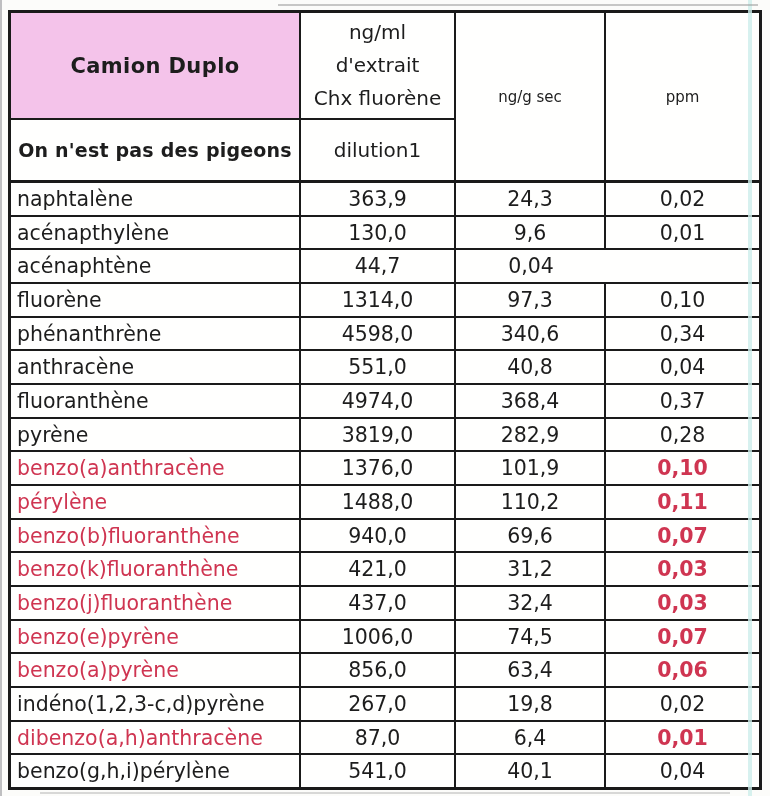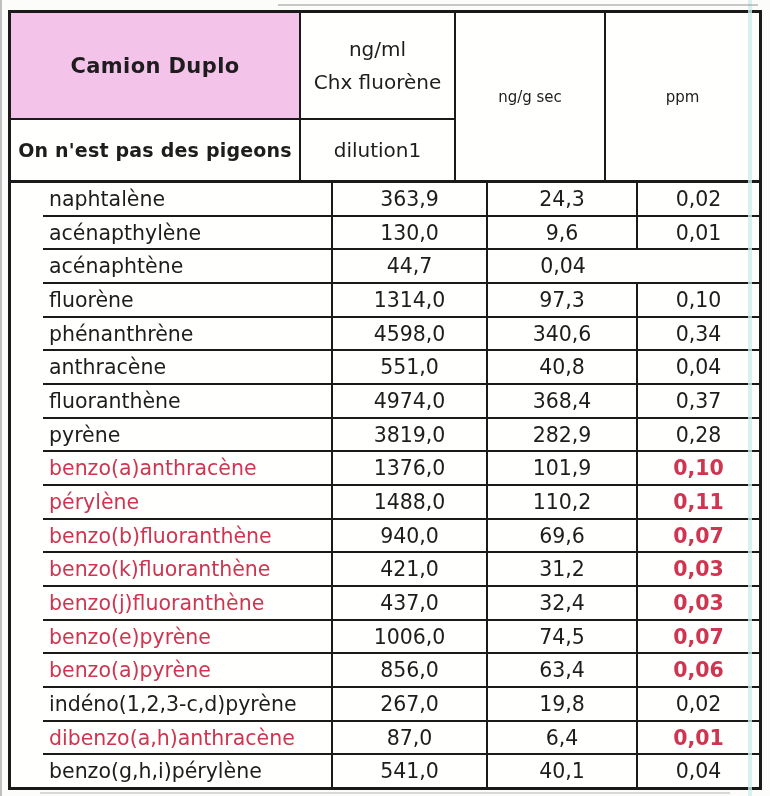--- a/index.html
+++ b/index.html
@@ -58,21 +58,21 @@
     flex-direction:column;
     font-size:20px;
     line-height:33px;
   }
   .dilution-cell {
     font-size:20px;
     line-height:26px;
   }
   .rowspan2 { grid-row:1 / 3; font-size:15px; }
 
-  .tbody { flex:1 1 auto; display:flex; flex-direction:column;padding-left:32px; }
+  .tbody { flex:1 1 auto; display:flex; flex-direction:column; }
   .trow {
     flex:1;
     display:grid;
     grid-template-columns:290px 155px 150px 1fr;
     border-bottom:2px solid var(--ink);
   }
   .trow:last-child { border-bottom:none;border-radius:8px; }
   .name-cell {
     justify-content:flex-start;
     padding-left:6px;
@@ -107,20 +107,21 @@
 <div class="artifact-left"></div>
 <div class="artifact-top"></div>
 
 <div class="scan-table">
 
   <div class="hgrid">
     <div class="cell br bb title-cell">Camion Duplo</div>
 
     <div class="cell br bb unit-cell">
       <span>ng/ml</span>
+      <span>d'extrait</span>
       <span>Chx fluorène</span>
     </div>
 
     <div class="cell br rowspan2" style="grid-column:3;">ng/g sec</div>
 
     <div class="cell rowspan2" style="grid-column:4;">ppm</div>
 
     <div class="cell br subtitle-cell" style="grid-column:1; grid-row:2;">On n'est pas des pigeons</div>
 
     <div class="cell br dilution-cell" style="grid-column:2; grid-row:2;">

